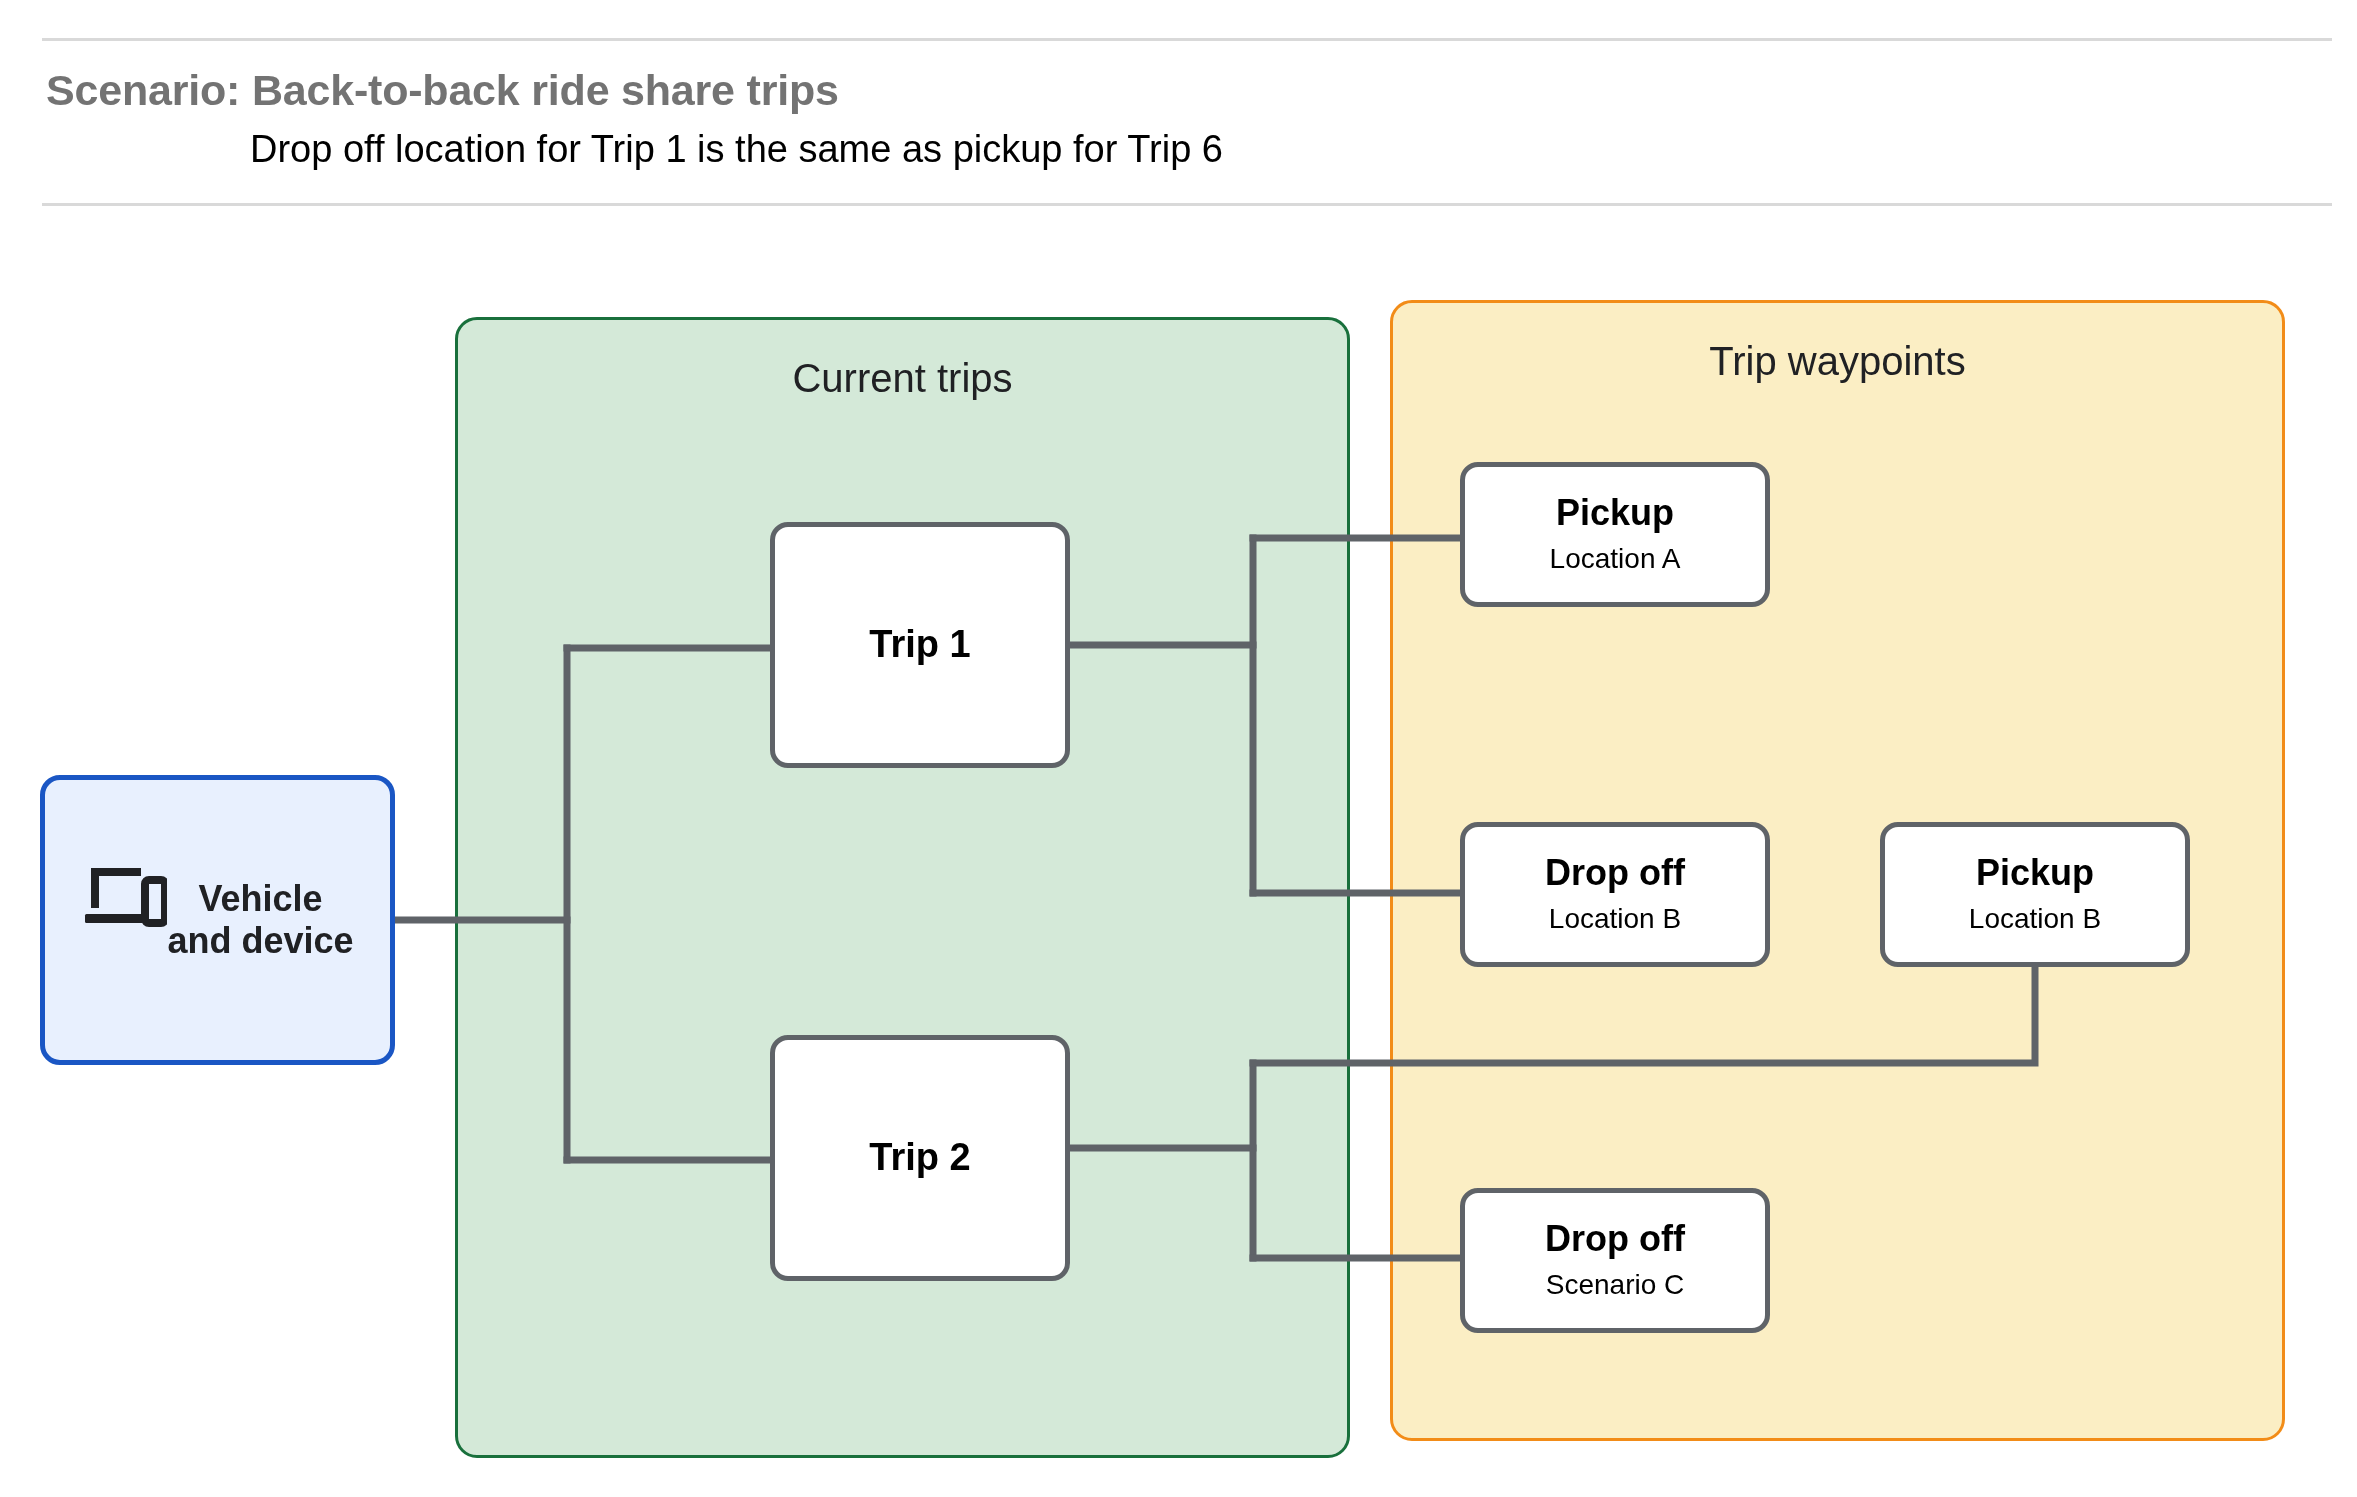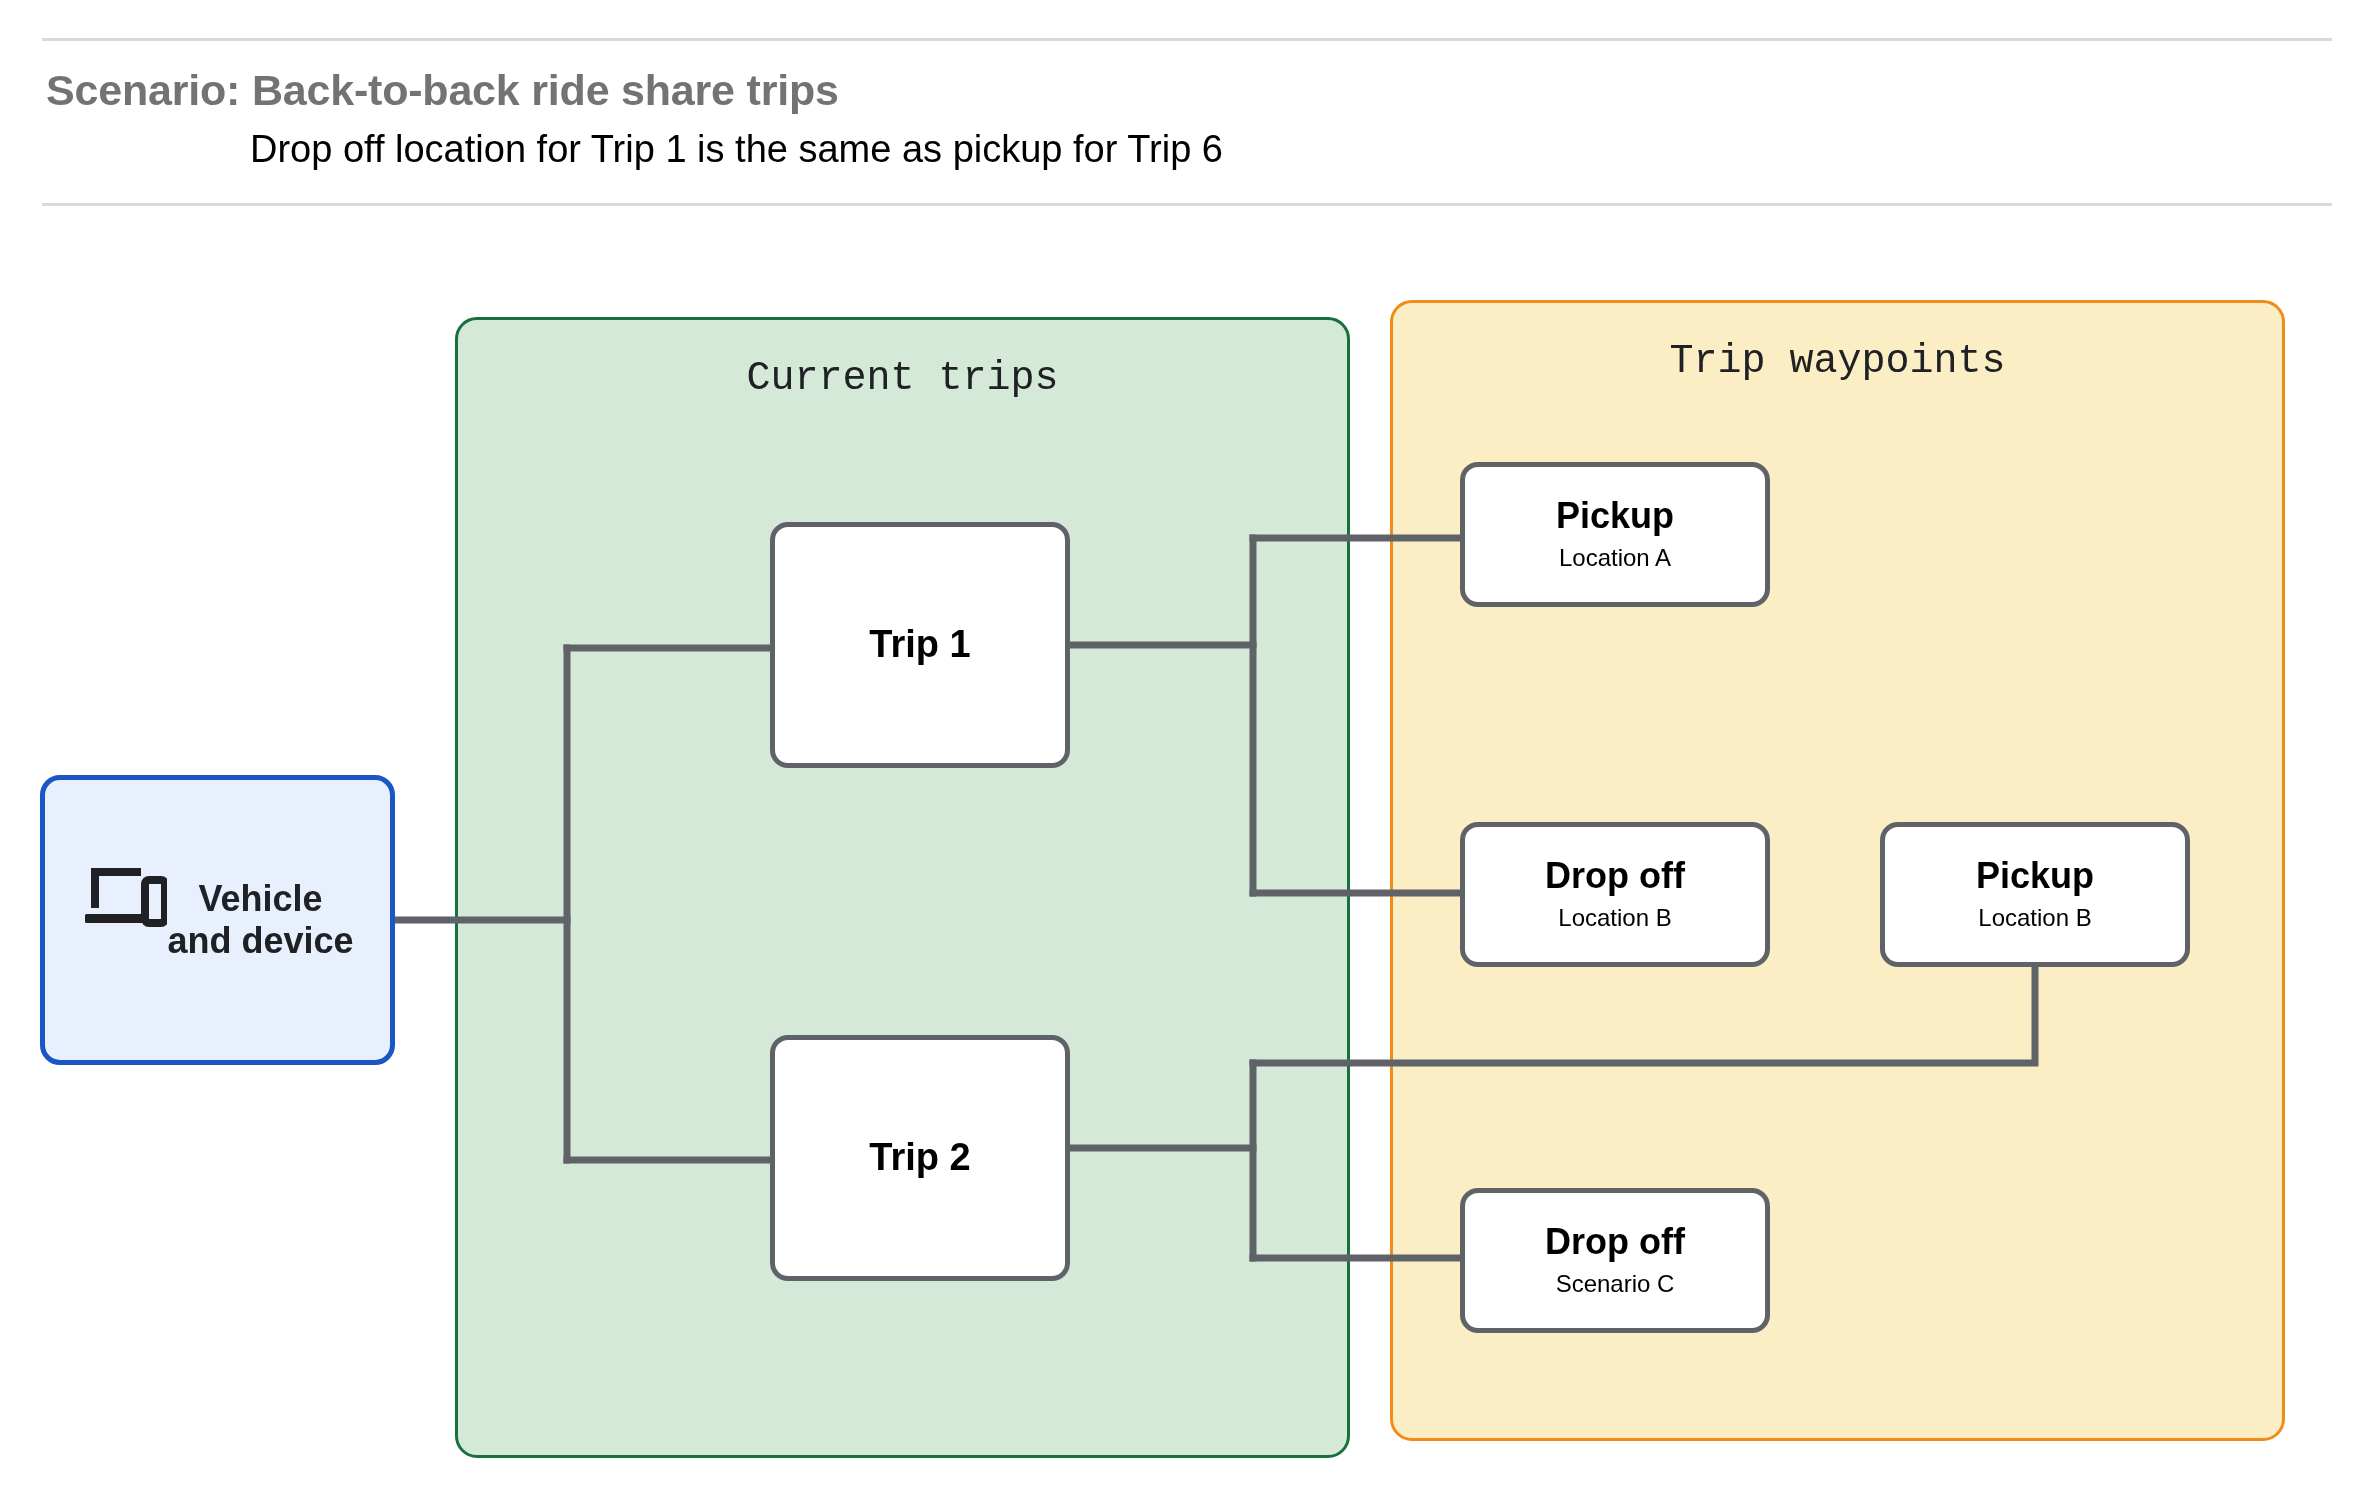--- a/index.html
+++ b/index.html
@@ -48,21 +48,20 @@
     font-weight: normal;
     white-space: nowrap;
     color: #000000;
   }
 
   
   .panel {
     position: absolute;
     border-radius: 22px;
     box-sizing: border-box;
-    font-family: Liberation Mono, monospace;
   }
   #panel-current-trips {
     left: 455px;
     top: 317px;
     width: 895px;
     height: 1141px;
     background: #d4e9d8;
     border: 3px solid #19703c;
   }
   #panel-trip-waypoints {
@@ -107,21 +106,21 @@
     justify-content: center;
     text-align: left;
   }
   .node-title {
     font-size: 36px;
     font-weight: bold;
     color: #000000;
     line-height: 1.1;
   }
   .node-sub {
-    font-size: 24px;
+    font-size: 28px;
     font-weight: normal;
     color: #000000;
     line-height: 1.25;
     margin-top: 8px;
   }
   .trip-node .node-title {
     font-size: 38px;
   }
 
   #node-trip-1 { left: 770px; top: 522px; width: 300px; height: 246px; }

